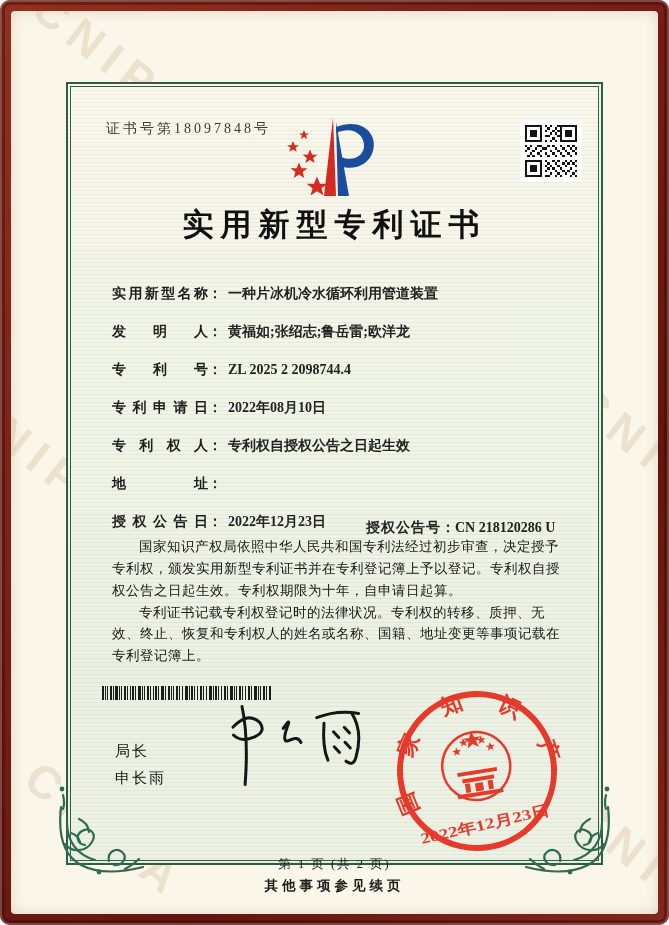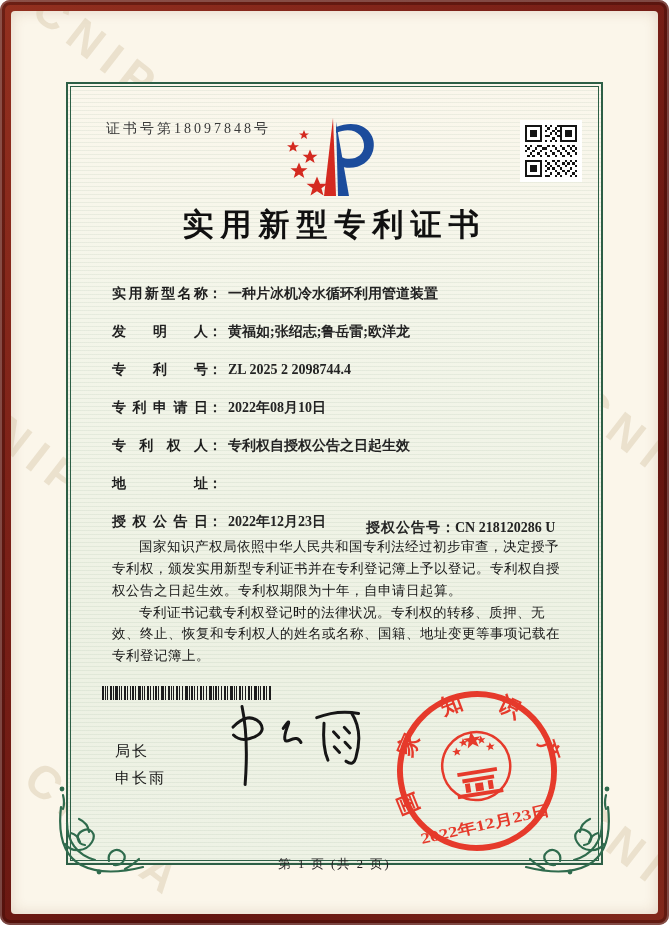--- a/index.html
+++ b/index.html
@@ -248,15 +248,16 @@
           <path d="M30 72 c-8 -1 -10 -10 -3 -14 c8 -5 15 3 10 11 c-6 10 -20 11 -27 2"></path>
           <path d="M54 88 c-2 -9 7 -14 13 -9 c6 5 1 14 -8 13"></path>
           <path d="M16 60 q7 2 9 9 M24 46 q9 4 10 13 M8 22 q2 8 0 14"></path>
           <path d="M70 96 q8 -4 14 -10"></path>
         </g>
         <circle cx="7" cy="16" r="2.4" fill="#2f6b4d"></circle>
         <circle cx="44" cy="99" r="2.4" fill="#2f6b4d"></circle>
       </svg>
     </div>
 
+    <div class="footer-note">其他事项参见续页</div>
 
   </div>
 </div>
 
 </body></html>

